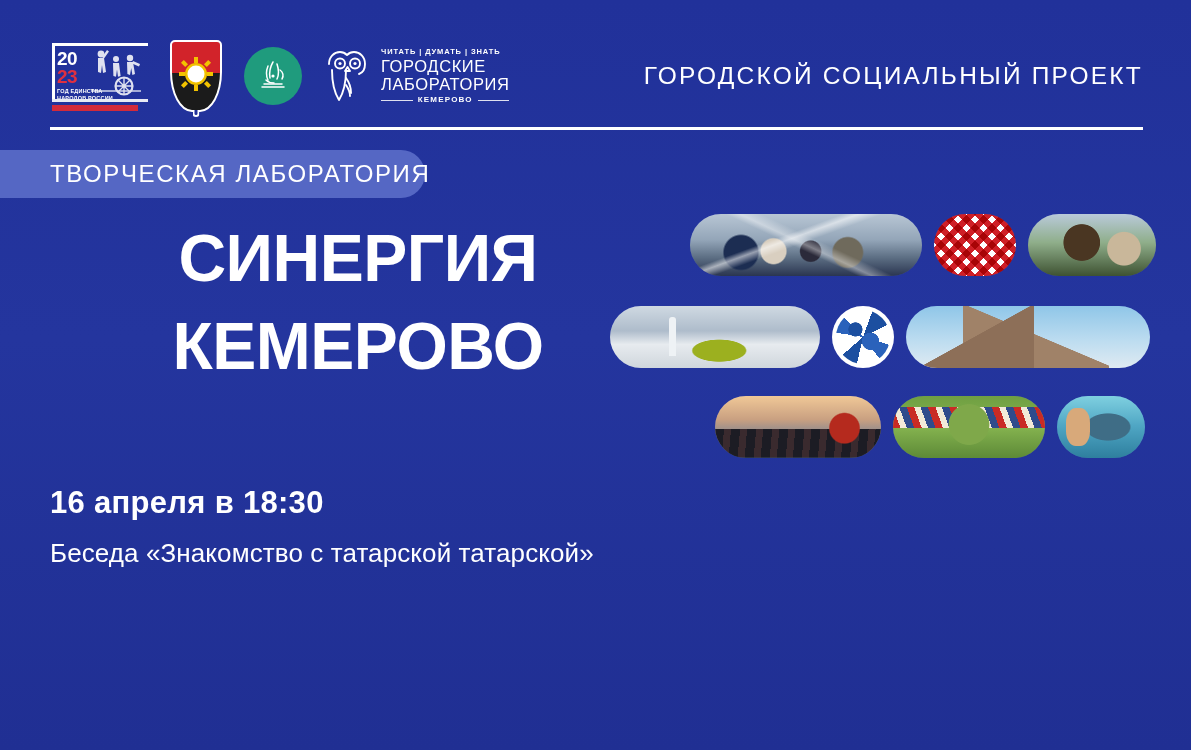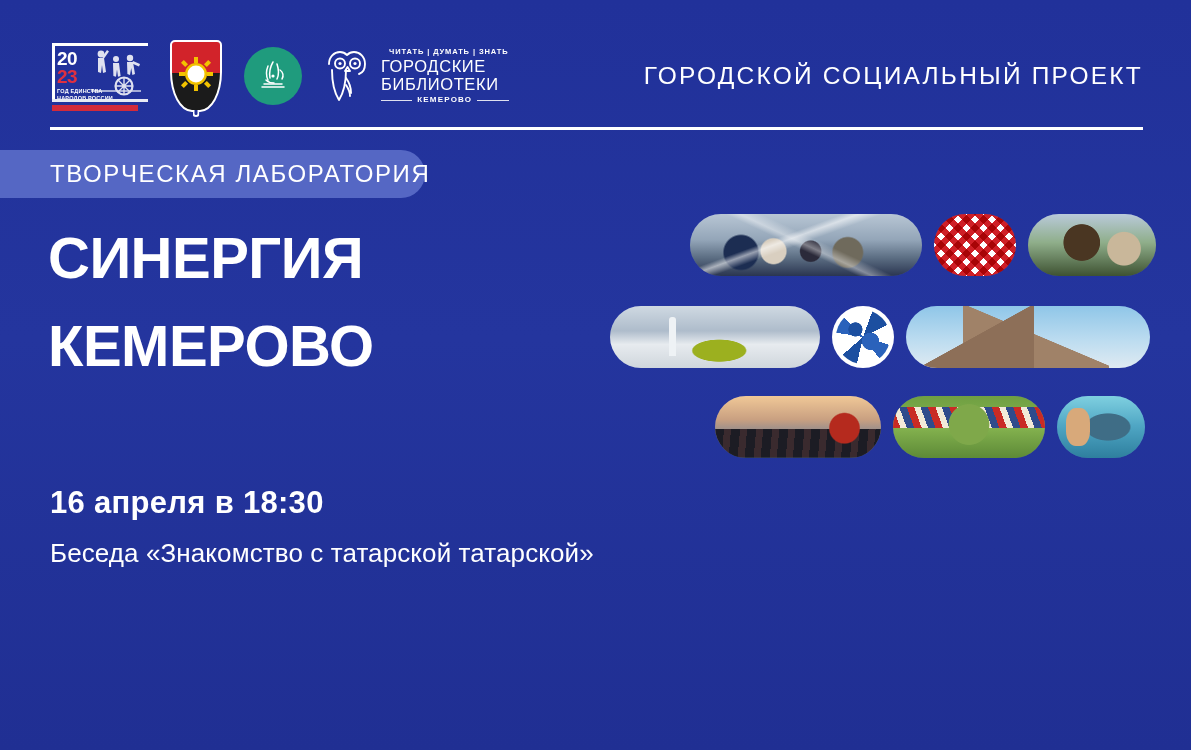--- a/index.html
+++ b/index.html
@@ -108,21 +108,21 @@
     background: #1f9b7d;
     display: flex; align-items: center; justify-content: center;
   }
 
   
   .logo-lib { display: flex; align-items: center; gap: 9px; }
   .owl { width: 48px; height: 56px; }
   .lib-text { line-height: 1; }
   .lib-tag {
     font-size: 7.5px; font-weight: 700; letter-spacing: .9px;
-    margin-bottom: 3px; white-space: nowrap; margin-left: 8px;
+    margin-bottom: 3px; white-space: nowrap;
   }
   .lib-name {
     font-size: 16.5px; font-weight: 400; letter-spacing: .6px;
     line-height: 17.5px; white-space: nowrap;
   }
   .lib-city-row {
     display: flex; align-items: center; gap: 5px; margin-top: 3px;
   }
   .lib-city-row .ln { flex: 1; height: 1px; background: #fff; opacity:.85; }
   .lib-city {
@@ -161,25 +161,26 @@
     white-space: nowrap;
   }
 
   
   .title-block {
     position: absolute;
     left: 48px; top: 214px;
     width: 620px;
   }
   .title-line {
-    font-size: 58px;
+    font-size: 66px;
     font-weight: 800;
     line-height: 88px;
     letter-spacing: -0.5px;
     white-space: nowrap;
+    text-align: center;
   }
 
   
   .event-date {
     position: absolute;
     left: 50px; top: 485px;
     font-size: 31px; font-weight: 700; letter-spacing: .3px;
     white-space: nowrap;
   }
   .event-sub {
@@ -368,21 +369,21 @@
               <circle cx="31" cy="15.5" r="1.6" fill="#ffffff" stroke="none"></circle>
               <path d="M23.5 19l-2.5 4h5z"></path>
               <path d="M8 22c0 12 2 22 7 30 5-8 7-18 7-30"></path>
               <path d="M22 30c3 4 5 9 5 15"></path>
               <path d="M22 37c2 3 4 7 4 11"></path>
             </g>
           </svg>
           <div class="lib-text">
             <div class="lib-tag">ЧИТАТЬ | ДУМАТЬ | ЗНАТЬ</div>
             <div class="lib-name">ГОРОДСКИЕ</div>
-            <div class="lib-name">БИБЛИОТЕКИ</div>
+            <div class="lib-name">ЛАБОРАТОРИЯ</div>
             <div class="lib-city-row">
               <span class="ln"></span>
               <span class="lib-city">КЕМЕРОВО</span>
               <span class="ln"></span>
             </div>
           </div>
         </div>
       </div>
 
       <div class="header-kicker">ГОРОДСКОЙ СОЦИАЛЬНЫЙ ПРОЕКТ</div>

